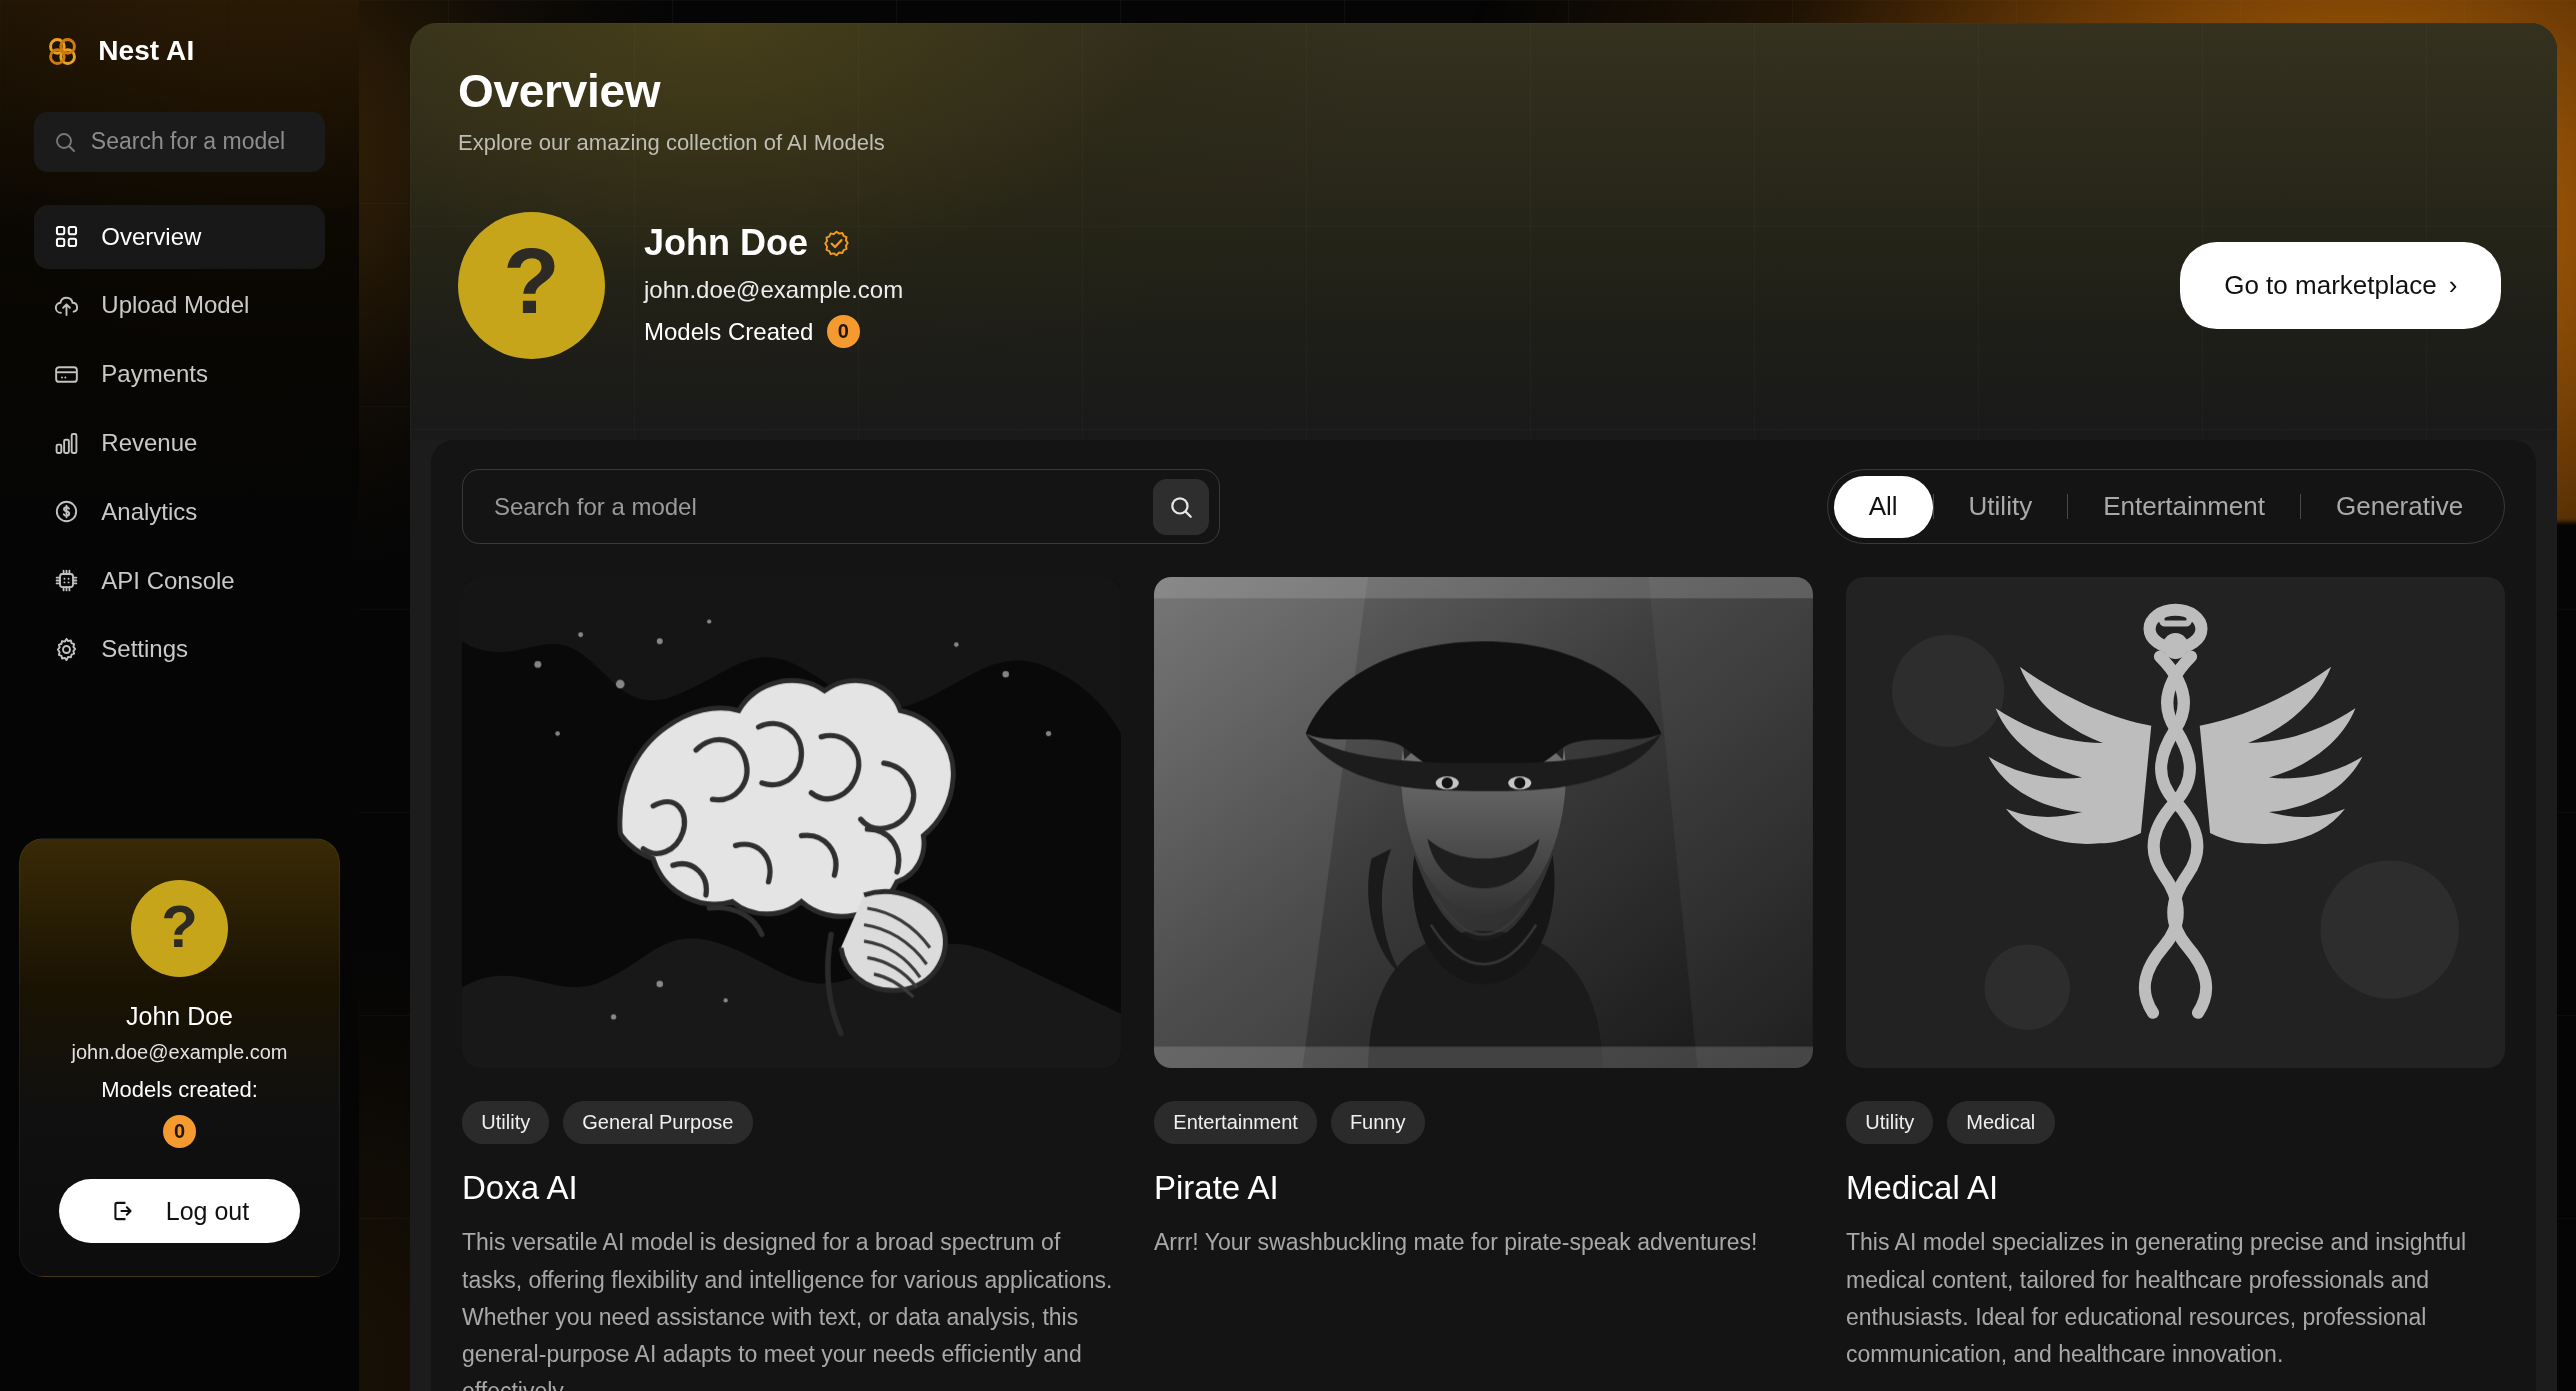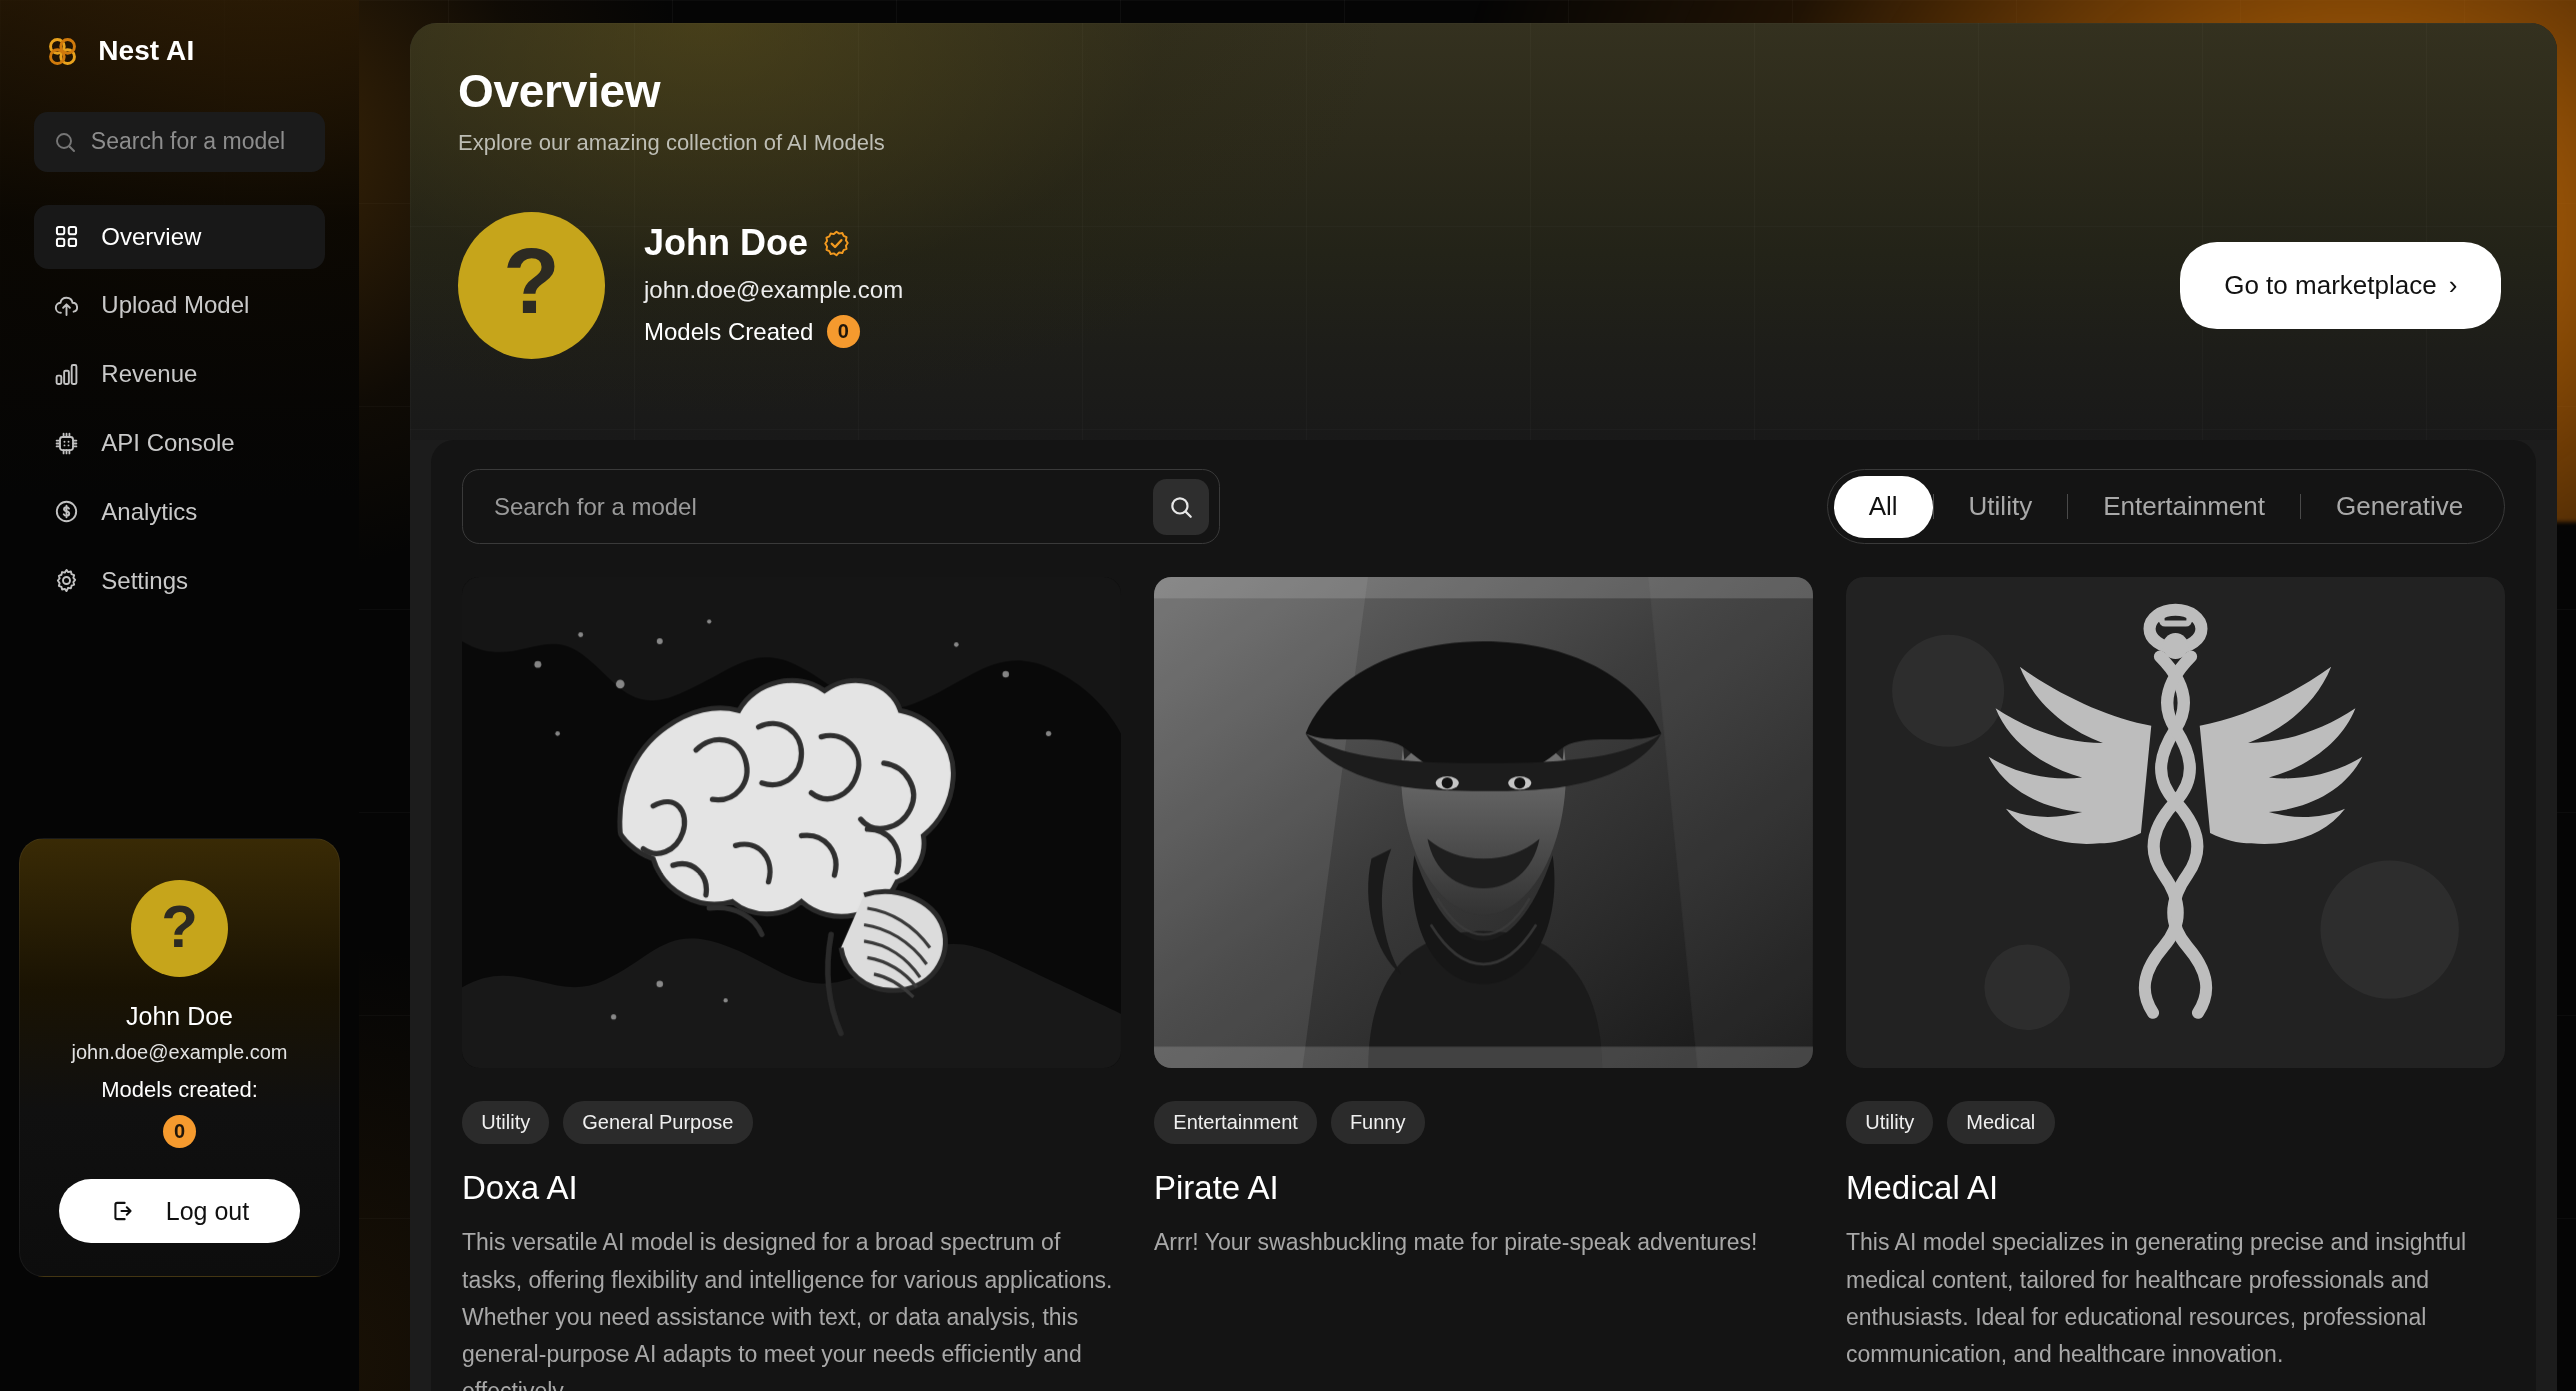--- a/index.html
+++ b/index.html
@@ -301,48 +301,57 @@
       </div>
 
       <div class="nav-item">
         <svg viewBox="0 0 24 24" fill="none" stroke="#c2c2c2" stroke-width="1.7">
           <path d="M7 18.5a4.5 4.5 0 0 1-.4-8.98A5.5 5.5 0 0 1 17.4 9.6a4 4 0 0 1 .9 7.9" stroke-linecap="round"></path>
           <path d="M12 20.5V11m0 0l-3 3m3-3l3 3" stroke-linecap="round" stroke-linejoin="round"></path>
         </svg>
         <span>Upload Model</span>
       </div>
 
+      <div class="nav-item">
+        <svg viewBox="0 0 24 24" fill="none" stroke="#c2c2c2" stroke-width="1.7">
+          <rect x="2.8" y="5.5" width="18.4" height="13" rx="2.6"></rect>
+            <path d="M2.8 10h18.4"></path>
+          <circle cx="8" cy="14.6" r=".9" fill="#c2c2c2" stroke="none"></circle>
+            <circle cx="11" cy="14.6" r=".9" fill="#c2c2c2" stroke="none"></circle>
+        </svg>
+        <span>Payments</span>
+      </div>
 
       <div class="nav-item">
         <svg viewBox="0 0 24 24" fill="none" stroke="#c2c2c2" stroke-width="1.7">
           <rect x="3.2" y="13" width="4.2" height="7.4" rx="1.2"></rect>
           <rect x="9.9" y="8.6" width="4.2" height="11.8" rx="1.2"></rect>
           <rect x="16.6" y="3.6" width="4.2" height="16.8" rx="1.2"></rect>
         </svg>
         <span>Revenue</span>
+      </div>
+
+      <div class="nav-item">
+        <svg viewBox="0 0 24 24" fill="none" stroke="#c2c2c2" stroke-width="1.7">
+          <circle cx="12" cy="12" r="8.6"></circle>
+          <path d="M14.2 9.4c-.4-.8-1.2-1.2-2.2-1.2-1.3 0-2.2.7-2.2 1.8 0 2.4 4.6 1.2 4.6 3.8 0 1.2-1 2-2.4 2-1.1 0-2-.5-2.4-1.3M12 6.9v10.3" stroke-linecap="round"></path>
+        </svg>
+        <span>Analytics</span>
       </div>
 
       <div class="nav-item">
         <svg viewBox="0 0 24 24" fill="none" stroke="#c2c2c2" stroke-width="1.6">
           <rect x="6.2" y="6.2" width="11.6" height="11.6" rx="2.2"></rect>
           <path d="M9.4 3.2v3M12 3.2v3M14.6 3.2v3M9.4 17.8v3M12 17.8v3M14.6 17.8v3M3.2 9.4h3M3.2 12h3M3.2 14.6h3M17.8 9.4h3M17.8 12h3M17.8 14.6h3" stroke-linecap="round"></path>
           <circle cx="10.2" cy="10.4" r=".85" fill="#c2c2c2" stroke="none"></circle>
           <circle cx="13.8" cy="10.4" r=".85" fill="#c2c2c2" stroke="none"></circle>
           <circle cx="10.2" cy="13.7" r=".85" fill="#c2c2c2" stroke="none"></circle>
           <circle cx="13.8" cy="13.7" r=".85" fill="#c2c2c2" stroke="none"></circle>
         </svg>
         <span>API Console</span>
-      </div>
-
-      <div class="nav-item">
-        <svg viewBox="0 0 24 24" fill="none" stroke="#c2c2c2" stroke-width="1.7">
-          <circle cx="12" cy="12" r="8.6"></circle>
-          <path d="M14.2 9.4c-.4-.8-1.2-1.2-2.2-1.2-1.3 0-2.2.7-2.2 1.8 0 2.4 4.6 1.2 4.6 3.8 0 1.2-1 2-2.4 2-1.1 0-2-.5-2.4-1.3M12 6.9v10.3" stroke-linecap="round"></path>
-        </svg>
-        <span>Analytics</span>
       </div>
 
       <div class="nav-item">
         <svg viewBox="0 0 24 24" fill="none" stroke="#c2c2c2" stroke-width="1.7">
           <circle cx="12" cy="12" r="3.1"></circle>
           <path d="M12 2.6l1.5 1.9 2.4-.5.6 2.4 2.3.9-.7 2.3 1.6 1.9-1.6 1.9.7 2.3-2.3.9-.6 2.4-2.4-.5L12 21.4l-1.5-1.9-2.4.5-.6-2.4-2.3-.9.7-2.3L4.3 12l1.6-1.9-.7-2.3 2.3-.9.6-2.4 2.4.5L12 2.6z" stroke-linejoin="round"></path>
         </svg>
         <span>Settings</span>
       </div>
     </nav>

